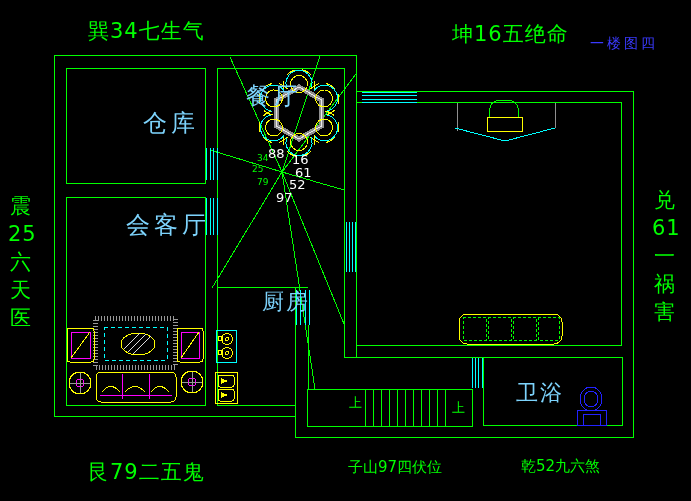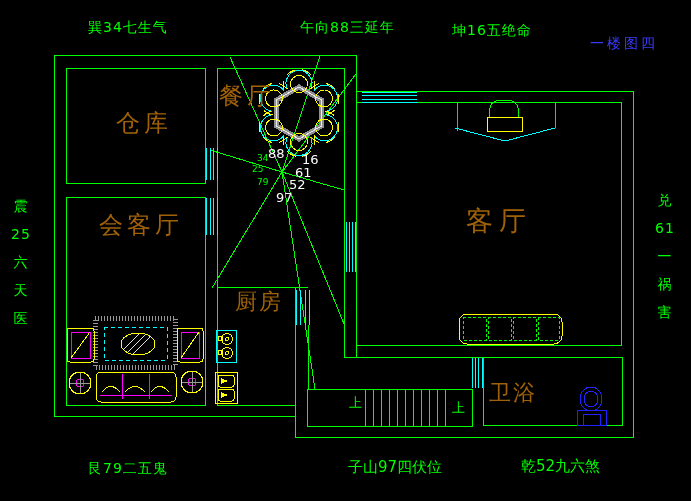--- a/index.html
+++ b/index.html
@@ -1,23 +1,23 @@
 <!DOCTYPE html>
 <html><head>
 <meta charset="utf-8">
 <style>
   html,body{margin:0;padding:0;background:#000;}
   #canvas{position:relative;width:691px;height:501px;background:#000;overflow:hidden;
           font-family:"DejaVu Sans",sans-serif;}
   #plan-svg{position:absolute;left:0;top:0;}
   .lbl{position:absolute;color:#00ff00;white-space:pre;line-height:1.1;}
   .lbl.v{line-height:28px;text-align:center;width:26px;}
-  .t16{font-size:14px;letter-spacing:1px;}
+  .t16{font-size:21px;letter-spacing:1px;}
   .t15{font-size:15px;}
-  .room{color:#a16207;}
+  .room{color:#7dd3fc;margin-left:27px;}
   .r24{font-size:24px;letter-spacing:4px;}
   .r22{font-size:22px;letter-spacing:2px;}
   .r28{font-size:27px;letter-spacing:6px;}
   .star{font-size:13px;color:#ffffff;}
   .star-sm{font-size:9px;color:#00ff00;}
   .up{font-size:13px;color:#00ff00;}
   .title{color:#3a3aff;font-size:14px;letter-spacing:3px;}
 </style>
 </head>
 <body>
@@ -182,21 +182,20 @@
 
     <g fill="none" stroke="#2222ff">
       <rect x="577" y="410" width="29" height="15"></rect>
       <rect x="583" y="414" width="17" height="11"></rect>
       <ellipse cx="591" cy="399" rx="11" ry="12"></ellipse>
       <ellipse cx="591" cy="399" rx="7" ry="8"></ellipse>
     </g>
   </svg>
 
   <div class="lbl t16" style="left:88px;top:20px;">巽34七生气</div>
-  <div class="lbl t16" style="left:300px;top:20px;">午向88三延年</div>
   <div class="lbl t16" style="left:452px;top:23px;">坤16五绝命</div>
   <div class="lbl title" style="left:590px;top:36px;">一楼图四</div>
 
   <div class="lbl v t16" style="left:8px;top:192px;">震
 25
 六
 天
 医</div>
   <div class="lbl v t16" style="left:652px;top:186px;">兑
 61
@@ -205,25 +204,24 @@
 害</div>
 
   <div class="lbl t16" style="left:88px;top:461px;">艮79二五鬼</div>
   <div class="lbl t15" style="left:312px;top:459px;margin-left:36px;">子山97四伏位</div>
   <div class="lbl t15" style="left:521px;top:458px;">乾52九六煞</div>
 
   <div class="lbl room r24" style="left:116px;top:110px;">仓库</div>
   <div class="lbl room r24" style="left:219px;top:83px;">餐厅</div>
   <div class="lbl room r24" style="left:99px;top:212px;">会客厅</div>
   <div class="lbl room r22" style="left:235px;top:290px;">厨房</div>
-  <div class="lbl room r28" style="left:466px;top:206px;">客厅</div>
   <div class="lbl room r22" style="left:489px;top:381px;">卫浴</div>
 
   <div class="lbl star" style="left:268px;top:147px;">88</div>
-  <div class="lbl star" style="left:302px;top:153px;">16</div>
+  <div class="lbl star" style="left:292px;top:153px;">16</div>
   <div class="lbl star" style="left:295px;top:166px;">61</div>
   <div class="lbl star" style="left:289px;top:178px;">52</div>
   <div class="lbl star" style="left:276px;top:191px;">97</div>
   <div class="lbl star-sm" style="left:257px;top:154px;">34</div>
   <div class="lbl star-sm" style="left:252px;top:165px;">25</div>
   <div class="lbl star-sm" style="left:257px;top:178px;">79</div>
 
   <div class="lbl up" style="left:349px;top:396px;">上</div>
   <div class="lbl up" style="left:452px;top:401px;">上</div>
 

